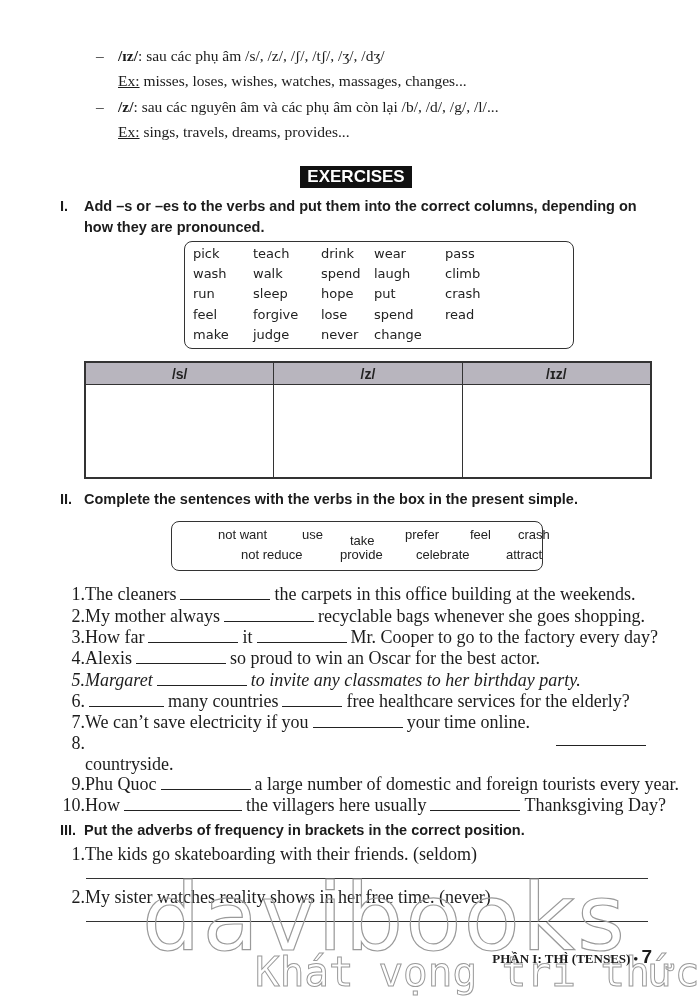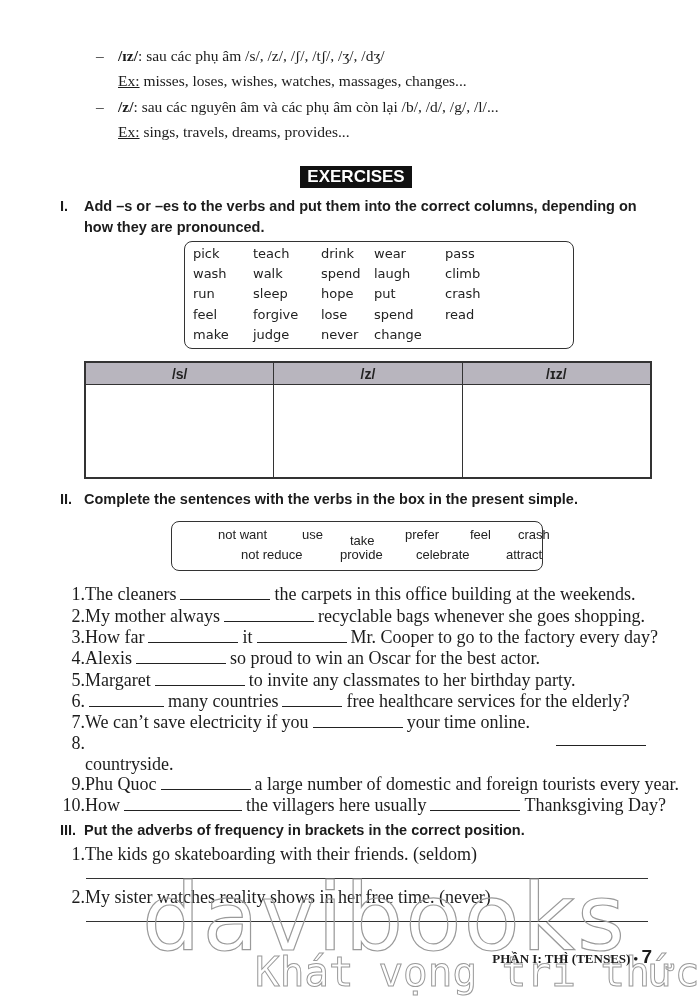--- a/index.html
+++ b/index.html
@@ -146,21 +146,21 @@
     <span class="vb" style="left: 128px; top: 25px;">provide</span>
     <span class="vb" style="left: 204px; top: 25px;">celebrate</span>
     <span class="vb" style="left: 294px; top: 25px;">attract</span>
   </div>
 
 <div id="sentences">
     <div class="sent" style="top: 584px;"><span class="snum">1.</span><span>The cleaners</span><span class="blank" style="width: 90px;"></span><span>the carpets in this office building at the weekends.</span></div>
     <div class="sent" style="top: 606px;"><span class="snum">2.</span><span>My mother always</span><span class="blank" style="width: 90px;"></span><span>recyclable bags whenever she goes shopping.</span></div>
     <div class="sent" style="top: 627px;"><span class="snum">3.</span><span>How far</span><span class="blank" style="width: 90px;"></span><span>it</span><span class="blank" style="width: 90px;"></span><span>Mr. Cooper to go to the factory every day?</span></div>
     <div class="sent" style="top: 648px;"><span class="snum">4.</span><span>Alexis</span><span class="blank" style="width: 90px;"></span><span>so proud to win an Oscar for the best actor.</span></div>
-    <div class="sent" style="top: 670px;"><span class="snum">5.</span><span>Margaret</span><span class="blank" style="width: 90px;"></span><span>to invite any classmates to her birthday party.</span></div>
+    <div class="sent" style="top: 670px; font-style: italic;"><span class="snum">5.</span><span>Margaret</span><span class="blank" style="width: 90px;"></span><span>to invite any classmates to her birthday party.</span></div>
     <div class="sent" style="top: 691px;"><span class="snum">6.</span><span class="blank" style="width: 75px;"></span><span>many countries</span><span class="blank" style="width: 60px;"></span><span>free healthcare services for the elderly?</span></div>
     <div class="sent" style="top: 712px;"><span class="snum">7.</span><span>We can’t save electricity if you</span><span class="blank" style="width: 90px;"></span><span>your time online.</span></div>
     <div class="sent" style="top: 733px; width: 588px; display: flex; justify-content: space-between; word-spacing: 6px;">
       <span class="snum">8.</span>
       <span class="blank" style="width: 90px;"></span>
     </div>
     <div class="sent" style="top: 754px; left: 85px;">countryside.</div>
     <div class="sent" style="top: 774px;"><span class="snum">9.</span><span>Phu Quoc</span><span class="blank" style="width: 90px;"></span><span>a large number of domestic and foreign tourists every year.</span></div>
     <div class="sent" style="top: 795px;"><span class="snum">10.</span><span>How</span><span class="blank" style="width: 118px;"></span><span>the villagers here usually</span><span class="blank" style="width: 90px;"></span><span>Thanksgiving Day?</span></div>
   </div>

